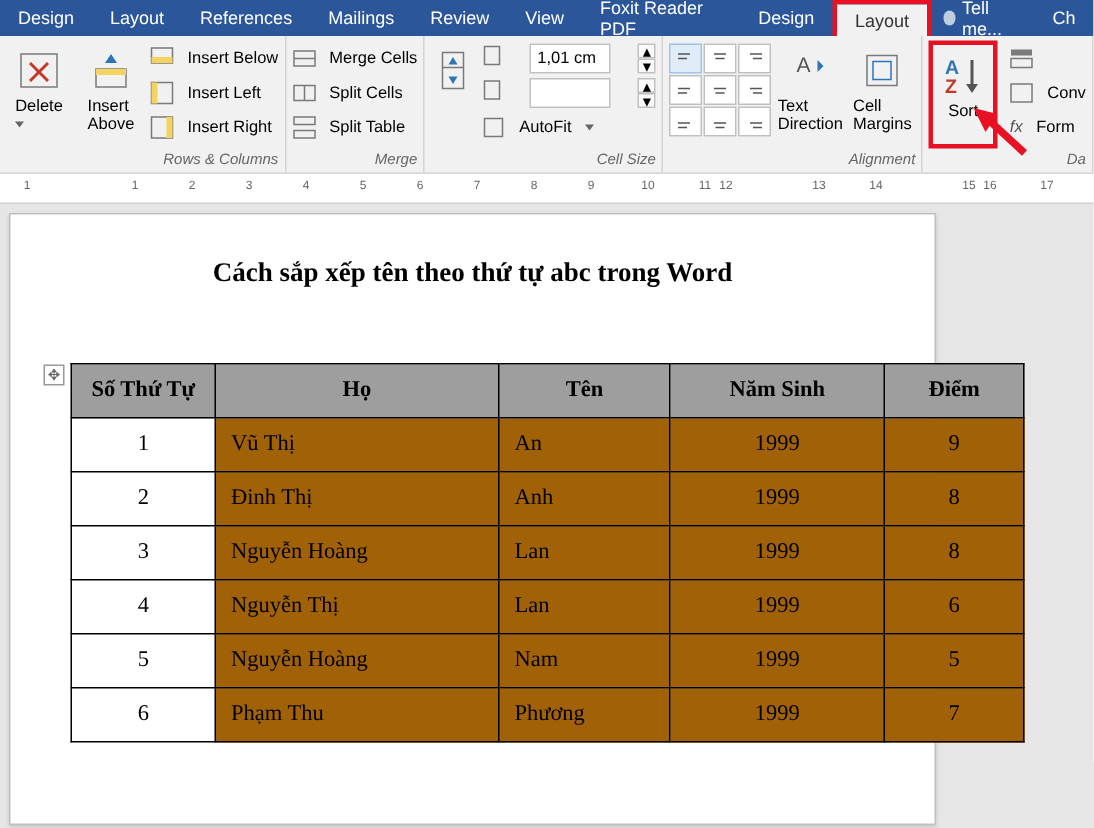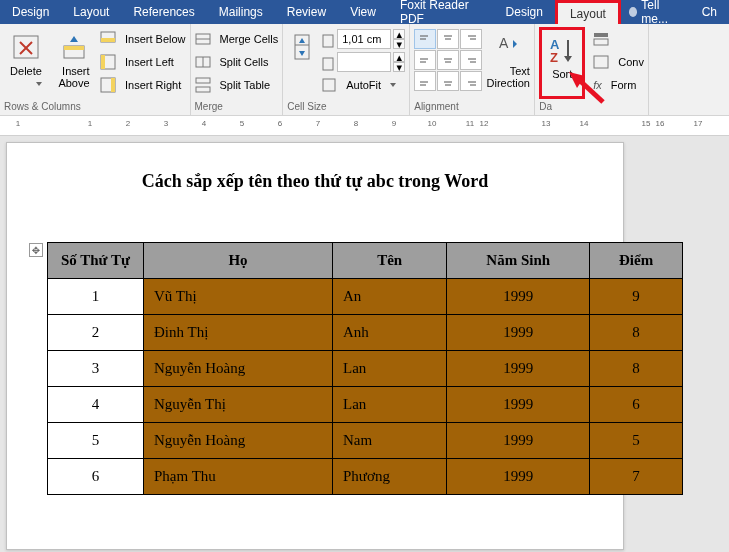--- a/index.html
+++ b/index.html
@@ -9,29 +9,29 @@
   .tab { padding: 4px 12px; cursor: pointer; display: flex; align-items: center; }
   .tab.context { color: #fff; }
   .tab.active { background: #f1f1f1; color: #333; }
   .highlight-box { border: 3px solid #e81123; }
   .tell-me { display: flex; align-items: center; padding: 4px 8px; font-size: 12px; }
   .bulb { width: 10px; height: 10px; border-radius: 50%; background: #fff; margin-right: 4px; opacity: 0.7; }
   
   .ribbon { background: #f1f1f1; border-bottom: 1px solid #d4d4d4; display: flex; height: 92px; }
   .group { border-right: 1px solid #d4d4d4; display: flex; flex-direction: column; padding: 3px 4px 0; }
   .group-body { flex: 1; display: flex; gap: 4px; }
-  .group-label { text-align: left; font-size: 10px; color: #666; padding: 2px 0 3px; position: relative; }
+  .group-label { text-align: right; font-size: 10px; color: #666; padding: 2px 0 3px; position: relative; font-style: italic; }
   .big-btn { display: flex; flex-direction: column; align-items: center; justify-content: flex-start; width: 44px; padding-top: 4px; gap: 2px; }
   .big-btn .icon-slot { height: 32px; display: flex; align-items: center; justify-content: center; }
-  .big-btn .lbl { text-align: right; font-size: 11px; line-height: 1.1; }
+  .big-btn .lbl { text-align: left; font-size: 11px; line-height: 1.1; }
   .drop-tri { display: inline-block; width: 0; height: 0; border-left: 3px solid transparent; border-right: 3px solid transparent; border-top: 4px solid #666; vertical-align: middle; }
   .stack { display: flex; flex-direction: column; gap: 3px; padding-top: 2px; }
   .stack-item { display: flex; align-items: center; gap: 9px; height: 20px; }
   .stack-item svg { flex-shrink: 0; }
-  .spin-input { display: flex; align-items: flex-end; gap: 2px; }
+  .spin-input { display: flex; align-items: flex-start; gap: 18px; }
   .spin-field { width: 54px; height: 20px; background: #fff; border: 1px solid #c0c0c0; padding: 0 4px; font-size: 11px; display: flex; align-items: center; }
   .spinners { display: flex; flex-direction: column; }
   .spin-btn { width: 12px; height: 10px; border: 1px solid #c0c0c0; background: #fafafa; display: flex; align-items: center; justify-content: center; }
   .align-grid { display: grid; grid-template-columns: repeat(3, 22px); grid-template-rows: repeat(3, 20px); gap: 1px; padding-top: 2px; }
   .align-cell { border: 1px solid #c0c0c0; background: #fff; display: flex; align-items: center; justify-content: center; }
   .align-cell.sel { border: 1px solid #a0c4e8; background: #e0ecf8; }
   .sort-highlight { border: 3px solid #e81123; padding: 0 2px; }
   
   .ruler-area { position: relative; height: 20px; background: #fff; border-bottom: 1px solid #d0d0d0; display: flex; align-items: center; font-size: 8px; color: #666; overflow: hidden; }
   .ruler-area .num { position: absolute; top: 3px; transform: translateX(-50%); }
@@ -256,20 +256,30 @@
       <div class="big-btn">
         <div class="icon-slot">
             <svg width="26" height="26">
               <text x="4" y="14" font-size="14" fill="#555">A</text>
               <polygon points="18,6 22,10 18,14" fill="#2e75b6"></polygon>
             </svg>
           </div>
         <div class="lbl" style="white-space:pre-line">Text
 Direction</div>
       </div>
+      <div class="big-btn">
+        <div class="icon-slot">
+            <svg width="26" height="26">
+              <rect x="3" y="3" width="20" height="20" fill="none" stroke="#7a7a7a"></rect>
+              <rect x="7" y="7" width="12" height="12" fill="none" stroke="#2e75b6"></rect>
+            </svg>
+          </div>
+        <div class="lbl" style="white-space:pre-line">Cell
+Margins</div>
+      </div>
     </div>
     <div class="group-label">Alignment</div>
   </div>
 
   <div class="group" style="position:relative;">
     <div class="group-body">
       <div class="sort-highlight">
         <div class="big-btn" style="width:36px;">
           <div class="icon-slot">
               <svg width="28" height="28">

